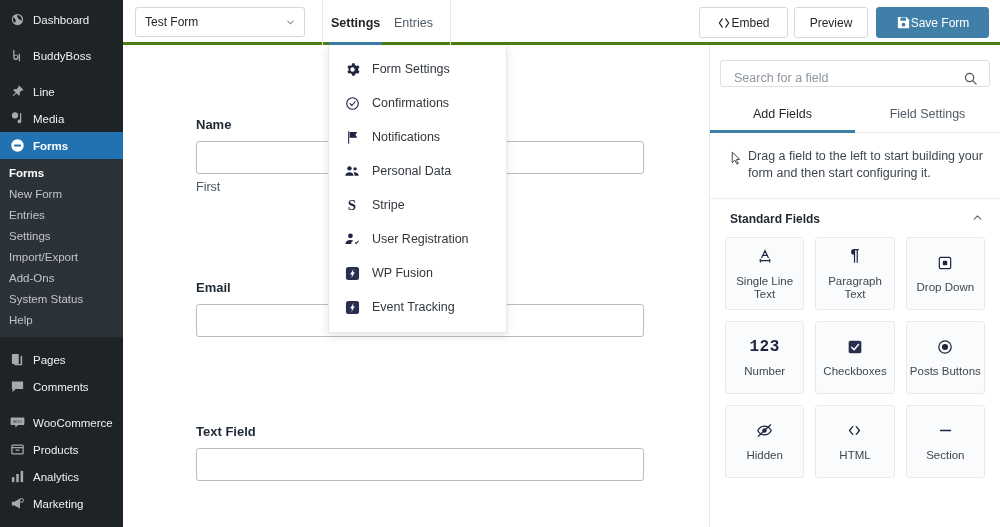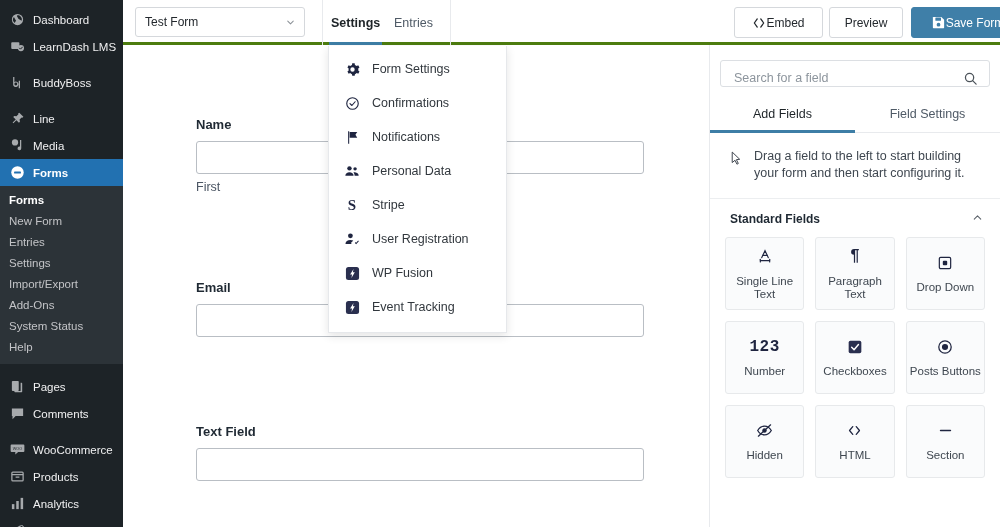--- a/index.html
+++ b/index.html
@@ -118,21 +118,20 @@
   .top-btn {
     position: absolute; top: 7px; height: 31px;
     border: 1px solid #d5d8dc;
     border-radius: 3px;
     background: #fff;
     display: flex; align-items: center; justify-content: center;
     font-size: 12px;
     color: #23282d;
     cursor: pointer;
     padding: 0 13px;
-    margin-left: 35px;
   }
   #btn-embed { left: 576px; width: 89px; }
   #btn-preview { left: 671px; width: 74px; }
   #btn-save {
     left: 753px; width: 113px;
     background: #3f7fa8;
     border-color: #3f7fa8;
     color: #fff;
   }
   .top-btn .bi { display: flex; align-items: center; }
@@ -223,21 +222,21 @@
     position: relative;
   }
   .panel-tab.active { color: #1d2327; }
   .panel-tab.active::after {
     content: "";
     position: absolute; left: 0; right: 0; bottom: -1px;
     height: 3px; background: #3d7ea6;
   }
   #hint {
     display: flex; align-items: flex-start;
-    gap: 10px;
+    gap: 4px;
     padding: 15px 16px 16px 20px;
     border-bottom: 1px solid #eceef0;
   }
   #hint .cursor-ico { flex: 0 0 14px; margin-top: 3px; color: #3a414a; }
   #hint .hint-text {
     font-size: 12.5px; color: #3f4750; line-height: 17px;
   }
   #section-header {
     display: flex; align-items: center;
     padding: 12px 16px 10px 20px;
@@ -285,30 +284,20 @@
 
     <div class="wp-menu-item">
       <span class="wp-ico">
         <svg width="15" height="15" viewBox="0 0 24 24" fill="currentColor">
             <path d="M12 3a9 9 0 1 0 0 18 9 9 0 0 0 0-18zm0 2a7 7 0 0 1 6.7 9.1l-4.2-2.4a2.6 2.6 0 0 0-1.1-1.1L11 6.4A7 7 0 0 1 12 5zM6.3 8.1l2.4 4.2c.2.5.6.9 1.1 1.1l-2.4 4.2A7 7 0 0 1 6.3 8.1z"></path>
           </svg>
       </span>
       <span>Dashboard</span>
     </div>
 
-    <div class="wp-menu-item">
-      <span class="wp-ico">
-        <svg width="15" height="15" viewBox="0 0 24 24" fill="currentColor">
-            <rect x="2" y="5" width="13" height="11" rx="1.5"></rect>
-            <circle cx="17.5" cy="14.5" r="5" fill="currentColor"></circle>
-            <path d="M15.2 14.6l1.6 1.6 3-3.2" stroke="#1d2327" stroke-width="1.6" fill="none" stroke-linecap="round"></path>
-          </svg>
-      </span>
-      <span>LearnDash LMS</span>
-    </div>
 
     <div class="wp-sep"></div>
 
     <div class="wp-menu-item">
       <span class="wp-ico">
         <svg width="15" height="15" viewBox="0 0 24 24" fill="currentColor">
             <path d="M5 3h2v8.2A4.3 4.3 0 1 1 5 15V3zm2 11.3a2.3 2.3 0 1 0 4.6 0 2.3 2.3 0 0 0-4.6 0zM14 9h2v12h-2z"></path>
           </svg>
       </span>
       <span>BuddyBoss</span>

